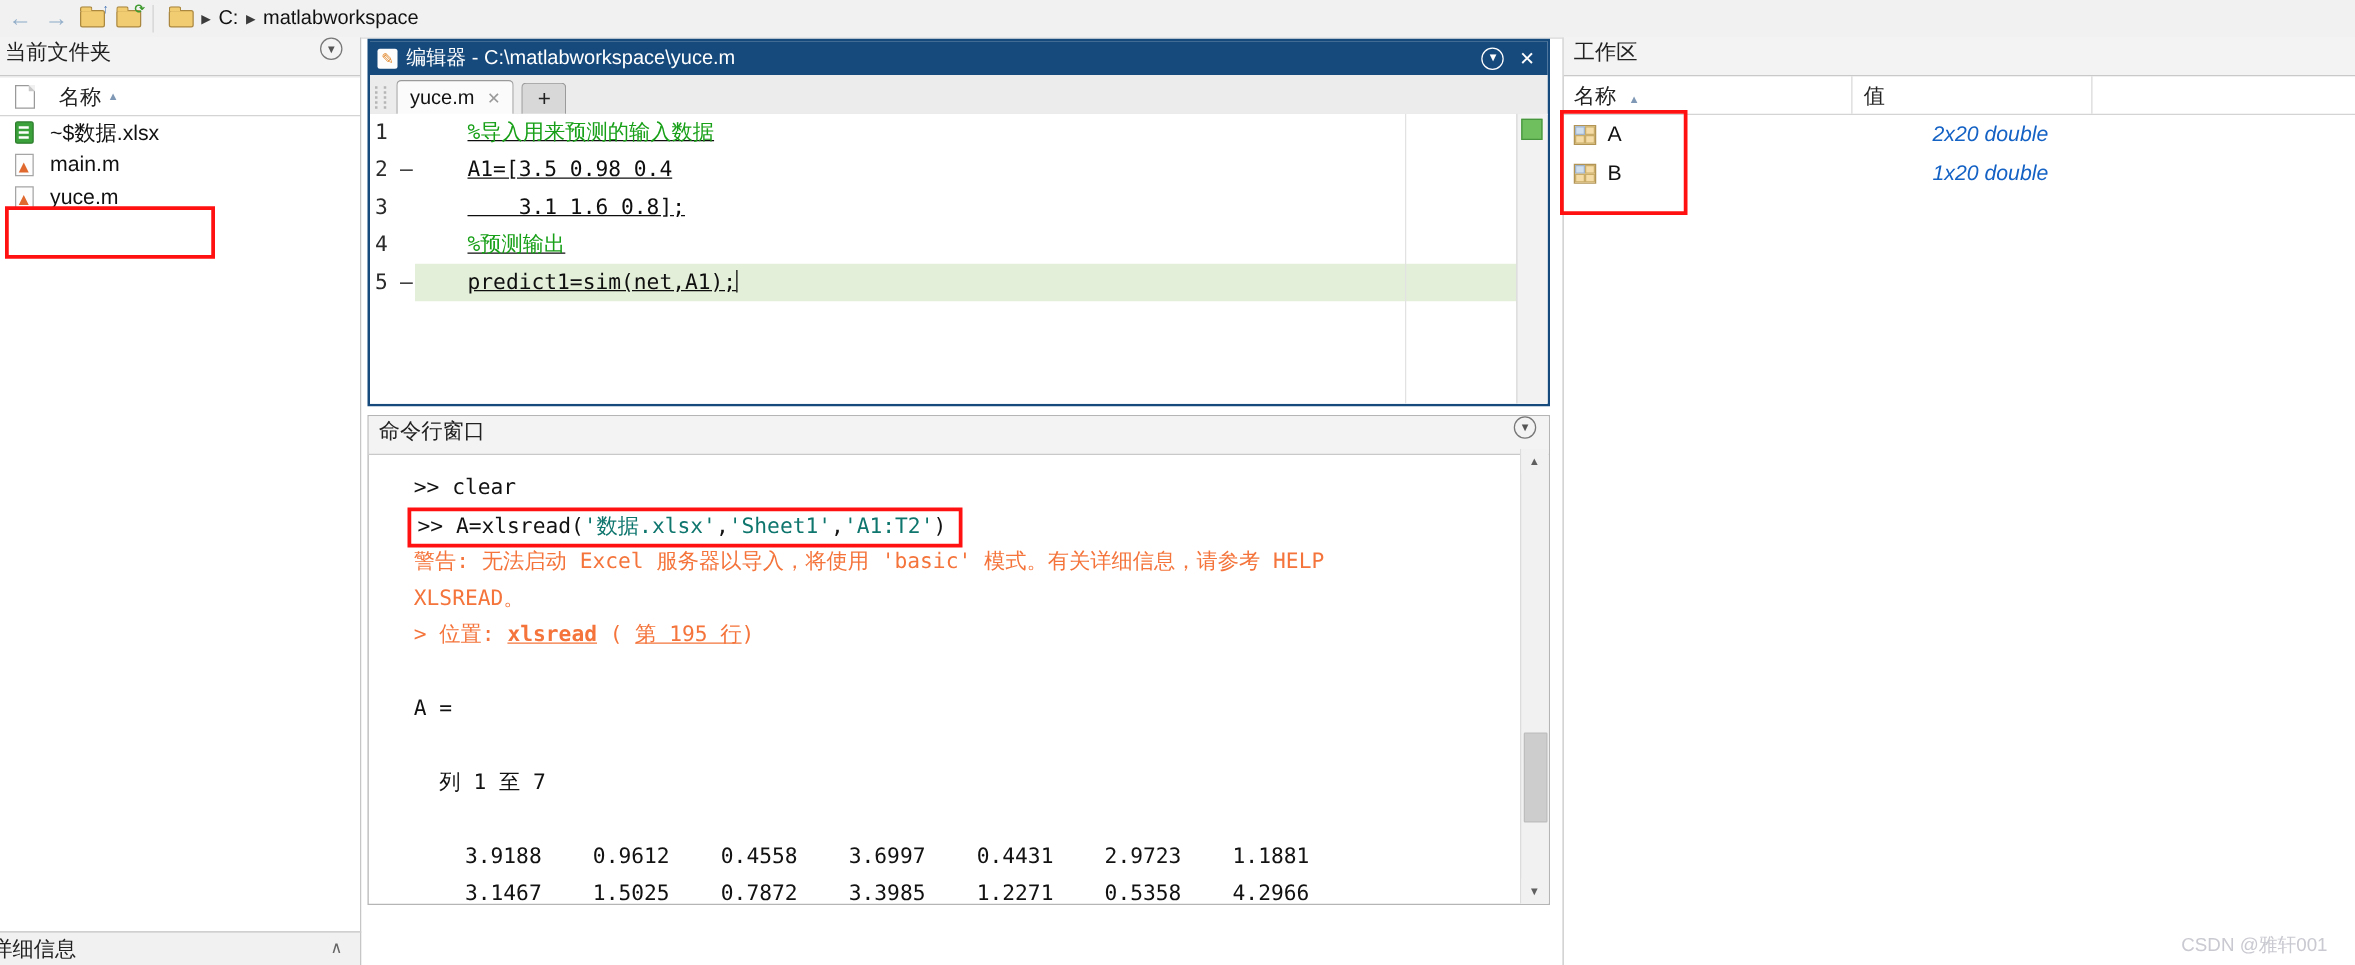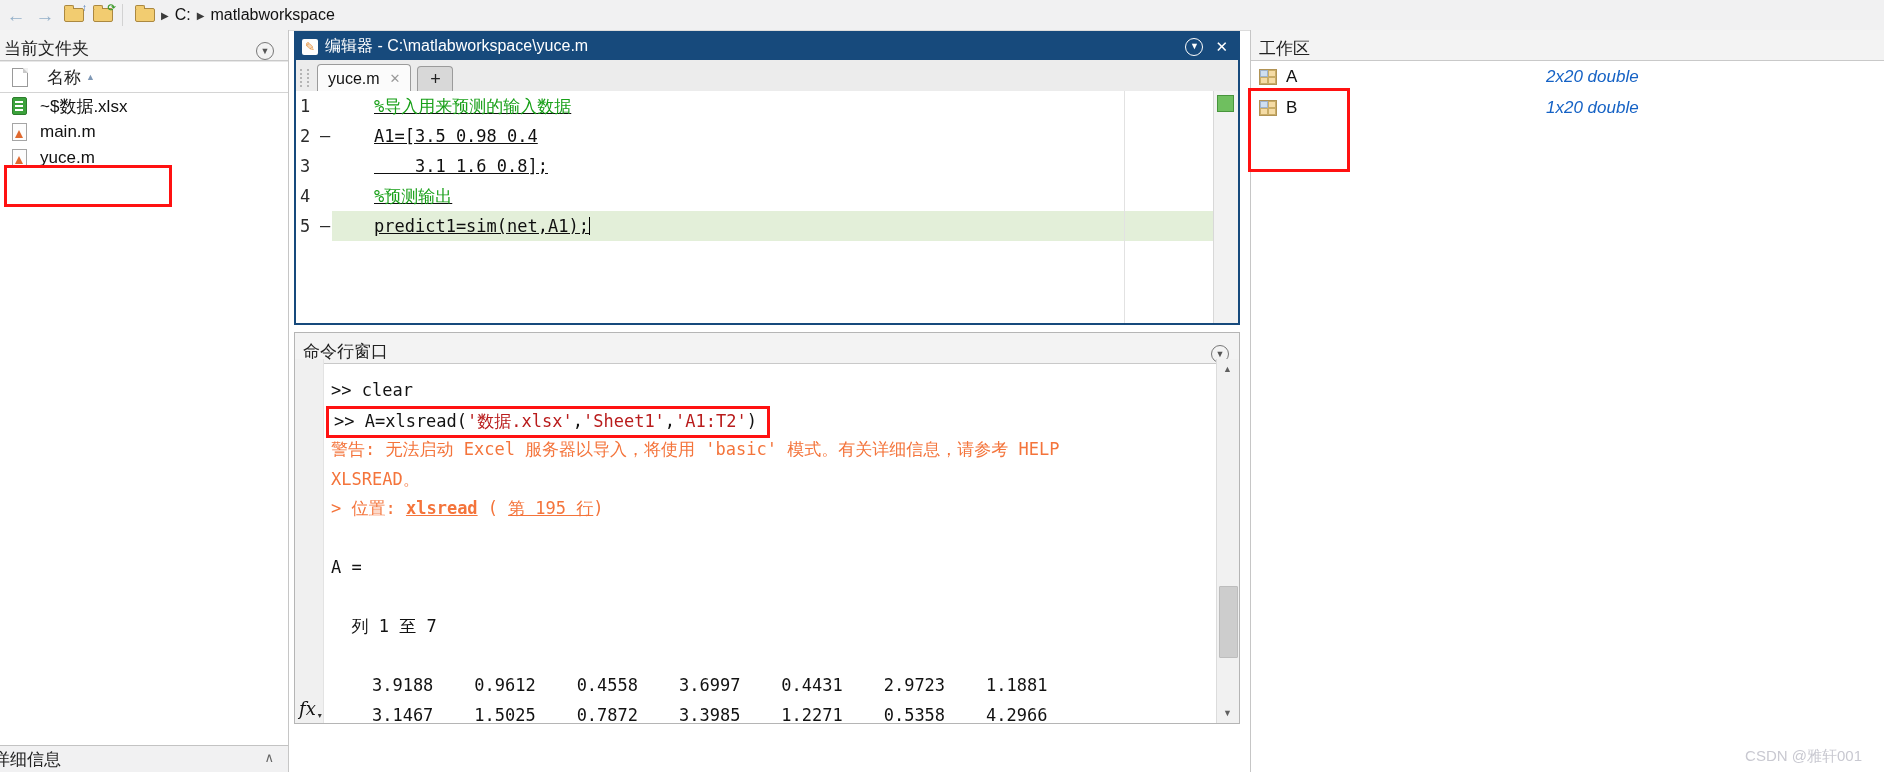--- a/index.html
+++ b/index.html
@@ -18,21 +18,21 @@
   .arrow-glyph{font-size:19px;font-weight:bold;color:#93afc9;line-height:1;}
   .folder-ico{width:18px;height:12px;background:#f2cc70;border:1px solid #ab8840;border-radius:2px;position:relative;}
   .folder-ico:before{content:"";position:absolute;left:-1px;top:-4px;width:8px;height:3px;background:#f2cc70;border:1px solid #ab8840;border-bottom:none;border-radius:2px 2px 0 0;}
   .folder-overlay{position:absolute;right:-4px;top:-6px;font-size:10px;font-weight:bold;line-height:1;}
   .tb-sep{width:1px;height:22px;background:#d2d2d2;margin:0 8px 0 6px;}
   .crumb-caret{color:#3b3b3b;font-size:10px;margin:0 6px;}
   .crumb-txt{color:#111;font-size:16px;}
 
   
   .panel-hdr{height:30px;background:#f3f3f3;border-bottom:1px solid #c9c9c9;
-    display:flex;align-items:flex-end;font-size:17px;color:#222;}
+    display:flex;align-items:flex-start;font-size:17px;color:#222;}
   .circ-dd{width:16px;height:16px;border-radius:50%;border:1px solid #777;color:#555;
     display:flex;align-items:center;justify-content:center;font-size:9px;line-height:1;}
   .circ-dd.on-blue{border-color:#ffffff;color:#ffffff;}
 
   
   .left-panel{position:absolute;left:0;top:30px;width:288px;height:715px;background:#ffffff;
     border-right:1px solid #c6c6c6;}
   .lp-colheader{height:30px;border-bottom:1px solid #d4d4d4;border-top:1px solid #e7e7e7;
     display:flex;align-items:center;font-size:17px;color:#222;}
   .page-ico{width:14px;height:17px;background:#fff;border:1px solid #9a9a9a;position:relative;margin-left:12px;}
@@ -79,21 +79,21 @@
   
   .cmdwin{position:absolute;left:294px;top:332px;width:946px;height:392px;background:#fff;
     border:1px solid #b5b5b5;box-sizing:border-box;}
   .cw-content{position:absolute;left:0;top:26px;right:0;bottom:0;overflow:hidden;}
   .cw-gutter{position:absolute;left:0;top:0;bottom:0;width:28px;background:#f0f0f0;border-right:1px solid #e3e3e3;}
   .fx-glyph{position:absolute;left:4px;bottom:4px;font-family:"DejaVu Serif","Liberation Serif",serif;
     font-style:italic;font-size:18px;color:#111;}
   .fx-glyph:after{content:"▾";font-size:8px;font-style:normal;position:absolute;right:-6px;bottom:-1px;color:#333;}
   .cw-lines{position:absolute;left:28px;top:0;right:22px;bottom:0;padding-top:17px;font-size:17px;}
   .cw-line{height:29.5px;line-height:29.5px;padding-left:8px;white-space:pre;color:#121212;}
-  .seg-string{color:#b91c1c;}
+  .seg-string{color:#0f766e;}
   .seg-warn{color:#f4743b;text-align:right;}
   .seg-warnlink{color:#f4743b;text-decoration:underline;margin-left:10px;}
   .seg-warnlinkbold{color:#f4743b;text-decoration:underline;font-weight:bold;}
   .cmd-boxed{display:inline-block;border:3px solid #ff1111;padding:0 10px 2px 5px;margin-left:-5px;line-height:24px;}
   .scrollbar{position:absolute;right:0;top:0;bottom:0;width:22px;background:#f1f1f1;border-left:1px solid #dcdcdc;}
   .sb-arrow{position:absolute;left:0;width:21px;height:20px;display:flex;align-items:center;justify-content:center;
     font-size:9px;color:#606060;background:#f1f1f1;}
   .sb-thumb{position:absolute;left:2px;width:17px;background:#cdcdcd;border:1px solid #bdbdbd;border-radius:1px;}
 
   
@@ -205,23 +205,20 @@
   </div>
 </div>
 
 <div class="cmdwin">
   <div class="panel-hdr">
     <span style="margin-left:8px;">命令行窗口</span>
     <span style="flex:1;"></span>
     <span class="circ-dd" style="margin-right:10px;">▼</span>
   </div>
   <div class="cw-content">
-    <div class="cw-gutter">
-      <span class="fx-glyph">fx</span>
-    </div>
     <div class="cw-lines mono" id="cw-lines">
         <div class="cw-line"><span>&gt;&gt; clear</span></div>
         <div class="cw-line"><span class="cmd-boxed"><span>&gt;&gt; A=xlsread(</span><span class="seg-string">'数据.xlsx'</span><span>,</span><span class="seg-string">'Sheet1'</span><span>,</span><span class="seg-string">'A1:T2'</span><span>)</span></span></div>
         <div class="cw-line"><span class="seg-warn">警告: 无法启动 Excel 服务器以导入，将使用 'basic' 模式。有关详细信息，请参考 HELP</span></div>
         <div class="cw-line"><span class="seg-warn">XLSREAD。</span></div>
         <div class="cw-line"><span class="seg-warn">&gt; 位置: </span><span class="seg-warnlinkbold">xlsread</span><span class="seg-warn"> (</span><span class="seg-warnlink">第 195 行</span><span class="seg-warn">)</span></div>
         <div class="cw-line"></div>
         <div class="cw-line"><span>A =</span></div>
         <div class="cw-line"></div>
         <div class="cw-line"><span>  列 1 至 7</span></div>
@@ -234,20 +231,29 @@
       <div class="sb-thumb" style="top:227px;height:70px;"></div>
       <div class="sb-arrow" style="bottom:0;">▼</div>
     </div>
   </div>
 </div>
 
 <div class="workspace">
   <div class="panel-hdr">
     <span style="margin-left:8px;">工作区</span>
   </div>
+  <div class="ws-colheader">
+    <span class="ws-col-name">
+      <span>名称</span>
+      <span class="sort-tri">▲</span>
+    </span>
+    <span class="ws-col-value">值</span>
+    <span class="ws-colsep" style="left:230px;"></span>
+    <span class="ws-colsep" style="left:422px;"></span>
+  </div>
   <div id="ws-rows">
       <div class="ws-row">
         <span class="grid-ico">
           <span></span>
           <span></span>
           <span></span>
           <span></span>
         </span>
         <span>A</span>
         <span class="ws-val">2x20 double</span>

